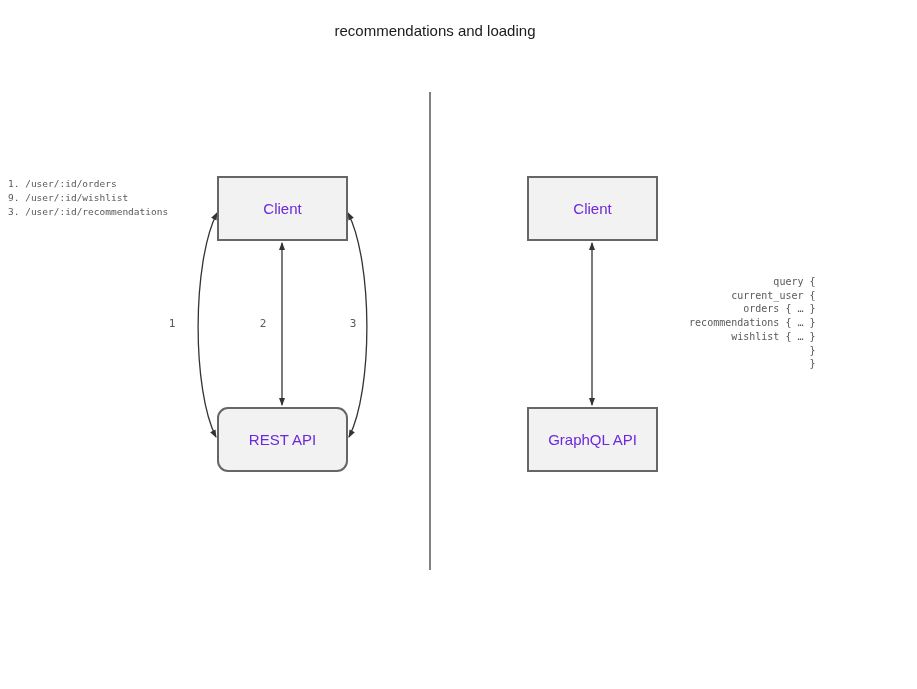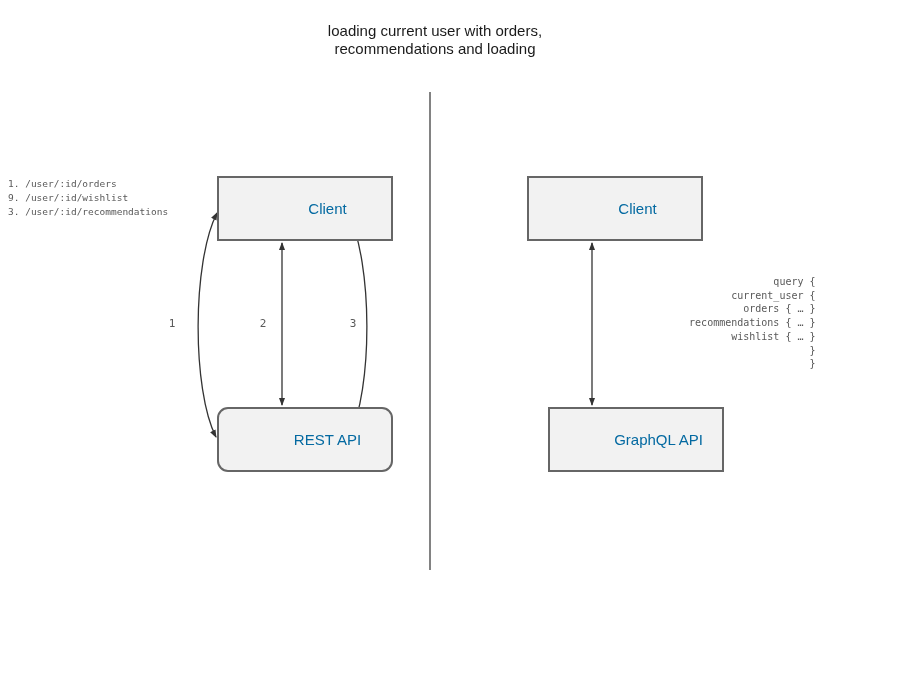--- a/index.html
+++ b/index.html
@@ -29,27 +29,26 @@
 
   .node-box {
     width: 127px;
     height: 61px;
     background: #f2f2f2;
     border: 2px solid #666666;
     display: flex;
     align-items: center;
     justify-content: center;
     font-size: 15px;
-    color: #0369a1;
-    padding-left: 45px;
+    color: #6d28d9;
   }
   .box-client-left  { left: 217px; top: 176px; }
   .box-rest         { left: 217px; top: 407px; border-radius: 11px; }
   .box-client-right { left: 527px; top: 176px; }
-  .box-graphql      { left: 527px; top: 407px; margin-left: 21px; }
+  .box-graphql      { left: 527px; top: 407px; }
 
   .mono {
     font-family: "DejaVu Sans Mono", "Liberation Mono", monospace;
     color: #595959;
   }
   .endpoints {
     left: 8px;
     top: 177px;
     font-size: 9.5px;
     line-height: 14px;
@@ -79,21 +78,20 @@
     top: 0;
     pointer-events: none;
   }
 </style>
 </head>
 <body>
 
 <div id="canvas">
 
   <div class="abs title">
-    <div>loading current user with orders,</div>
     <div>recommendations and loading</div>
   </div>
 
   <svg class="layer" width="917" height="689" viewBox="0 0 917 689">
     <defs>
       <marker id="arrow" markerWidth="8" markerHeight="6" refX="7" refY="3" orient="auto-start-reverse" markerUnits="userSpaceOnUse">
         <path d="M0,0 L8,3 L0,6 z" fill="#333333"></path>
       </marker>
     </defs>
 

